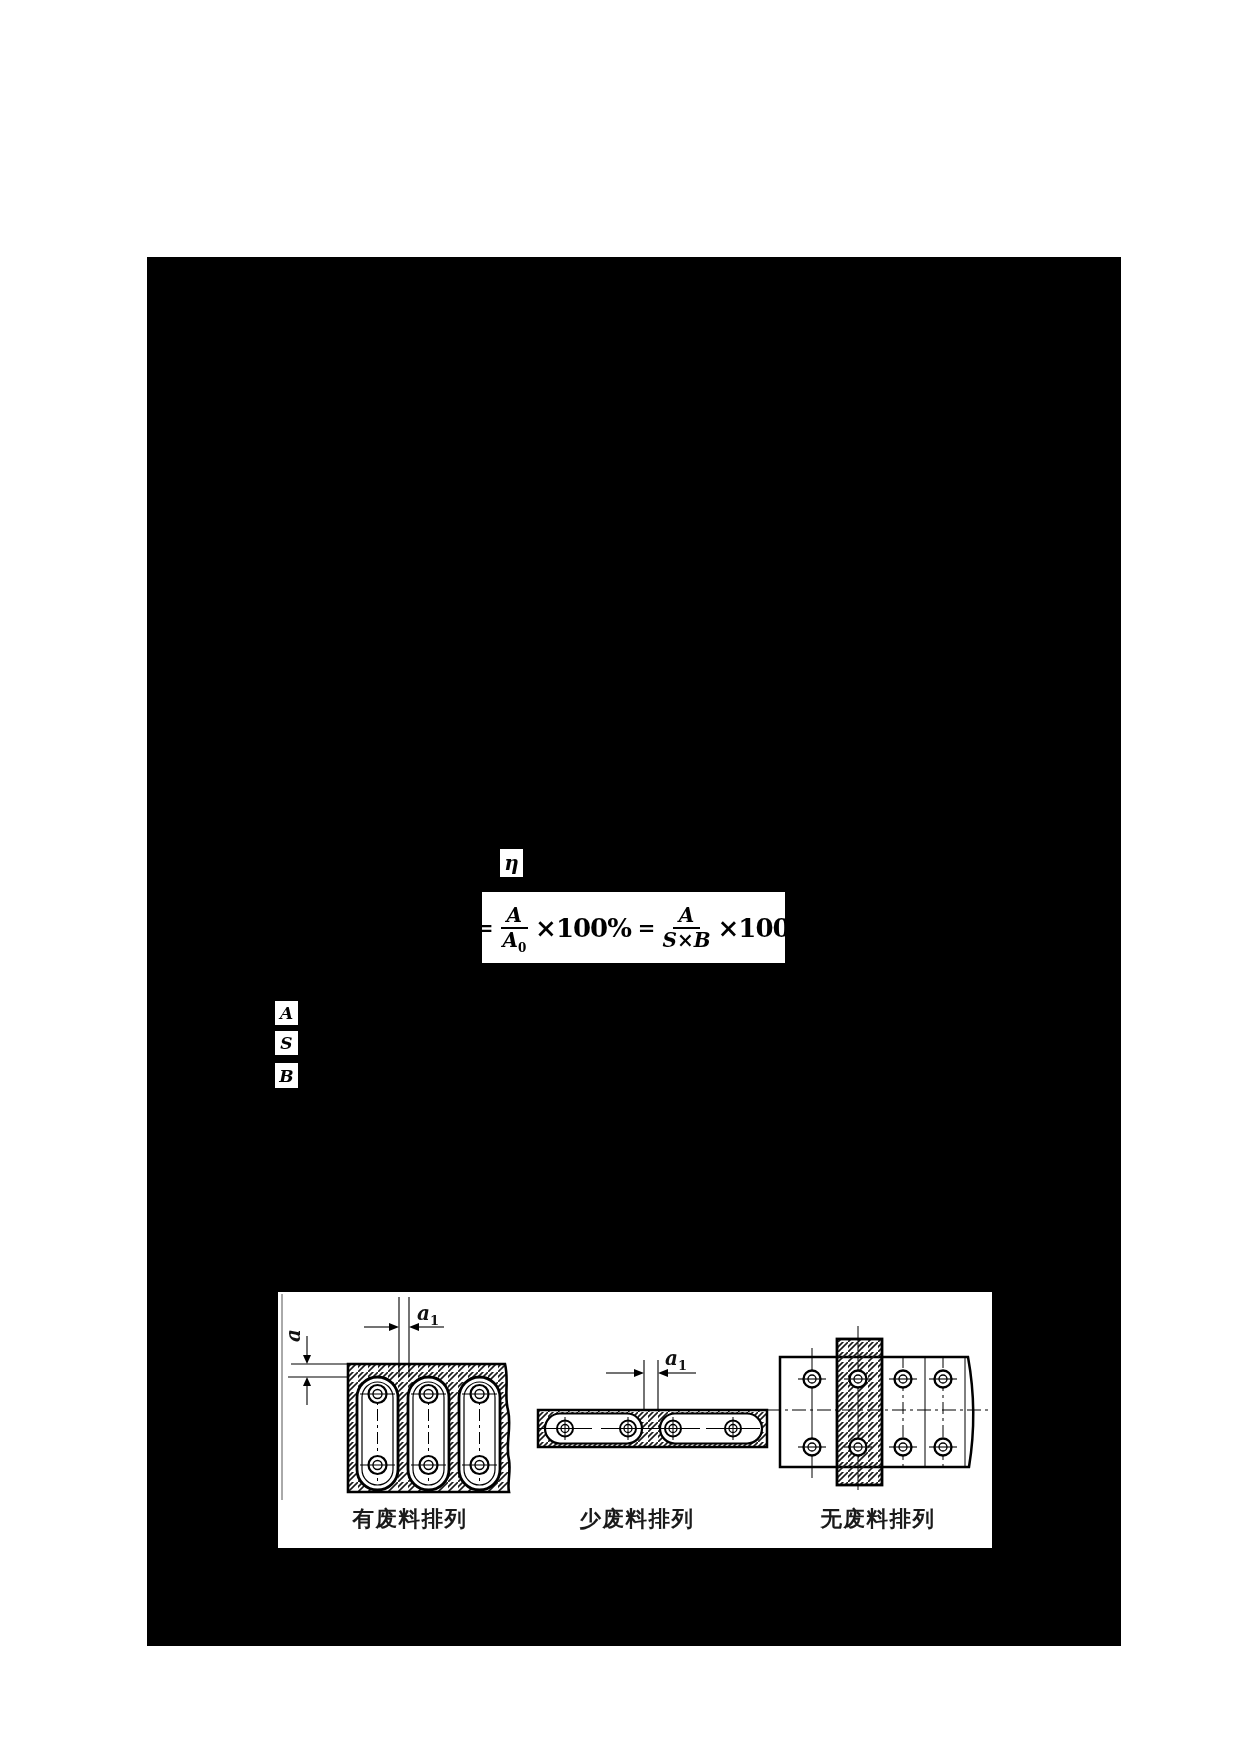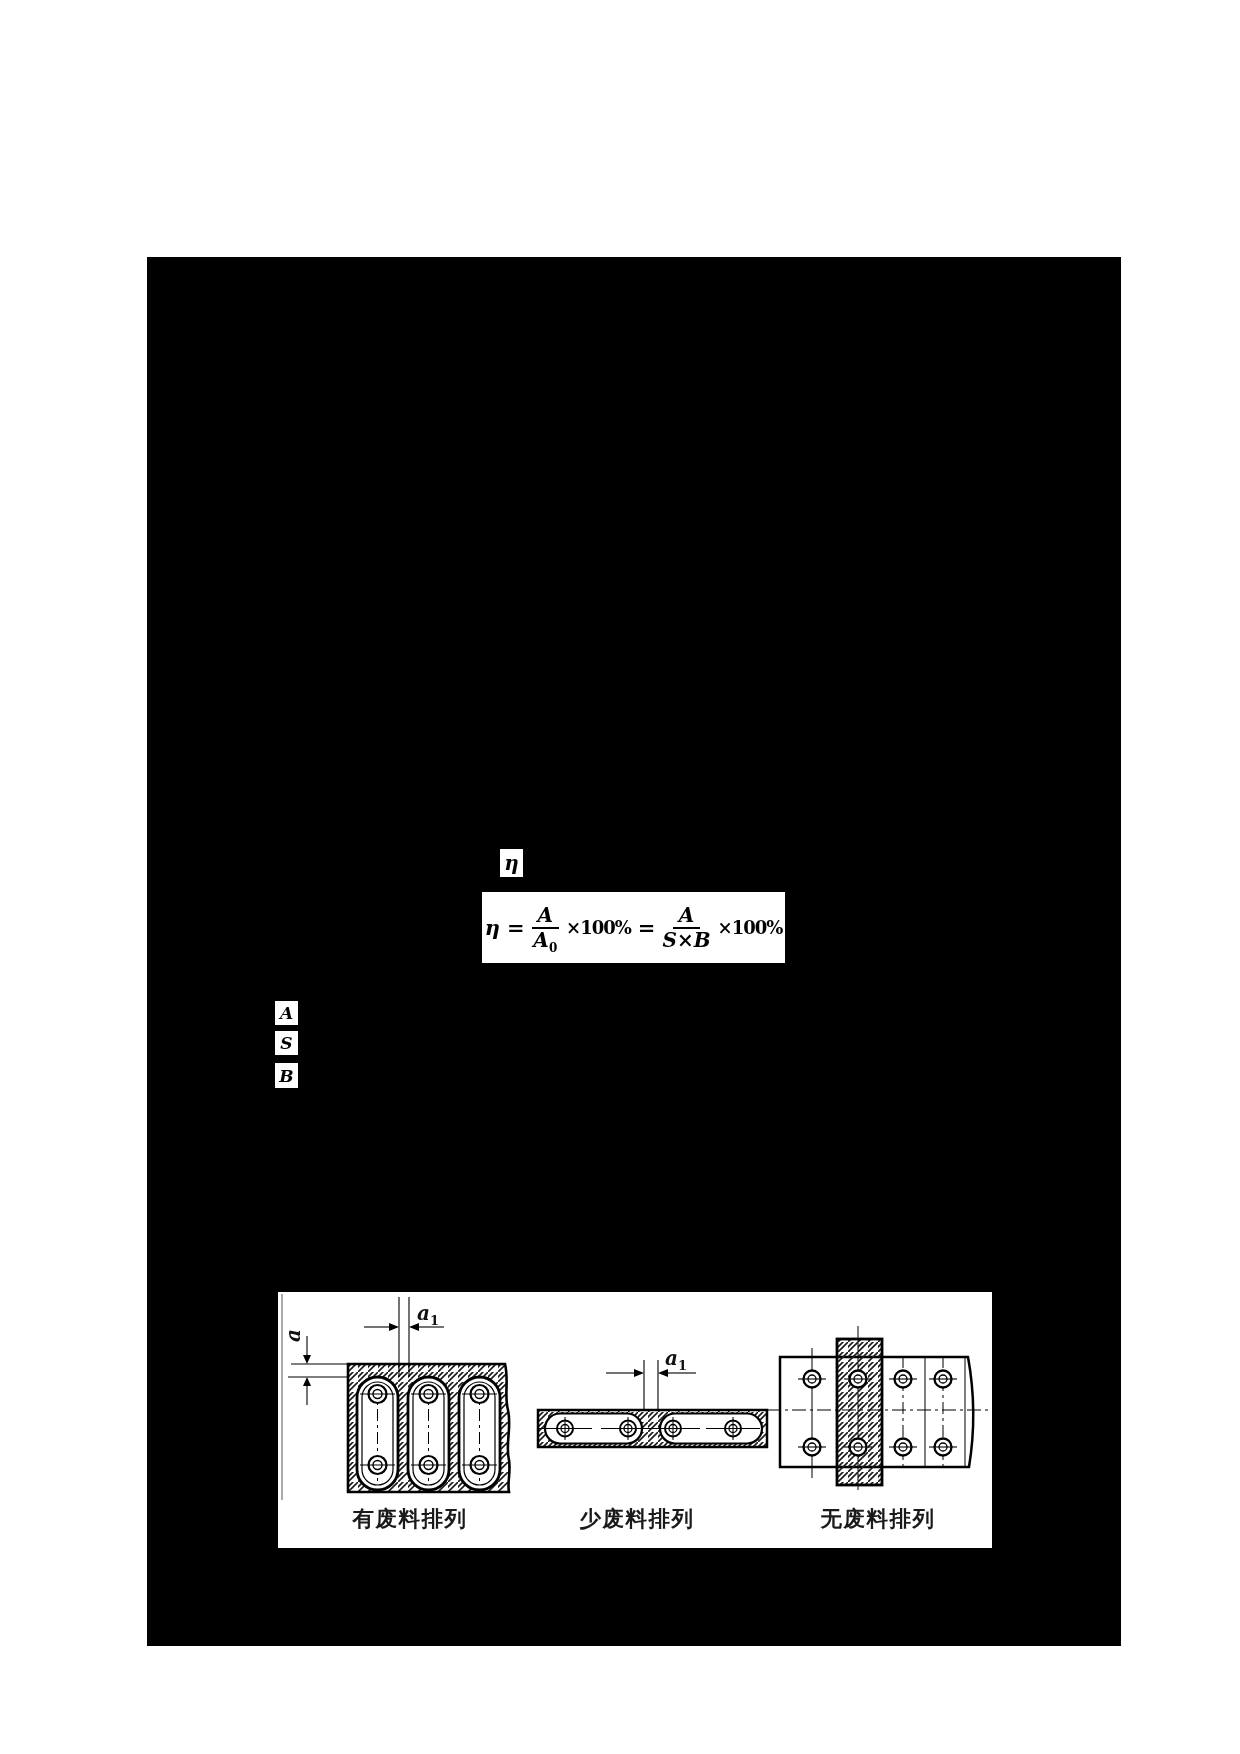--- a/index.html
+++ b/index.html
@@ -6,21 +6,21 @@
   .page{position:relative;width:1240px;height:1754px;background:#fff;overflow:hidden;
         font-family:"DejaVu Serif", serif;}
   .panel{position:absolute;left:147px;top:257px;width:974px;height:1389px;background:#000;}
   .wbox{position:absolute;background:#fff;display:flex;align-items:center;justify-content:center;}
   .eta-box{left:500px;top:849px;width:23px;height:28px;
            font:italic bold 20px "DejaVu Serif", serif;color:#000;}
   .formula-box{left:482px;top:892px;width:303px;height:71px;gap:7px;
                font-family:"DejaVu Serif", serif;font-weight:bold;color:#000;}
   .formula-box .it{font-style:italic;}
   .formula-box .sym{font-size:21px;}
-  .x100{font-size:18px;letter-spacing:-1px;}
+  .x100{font-size:26px;letter-spacing:-1px;}
   .frac{display:inline-flex;flex-direction:column;align-items:center;line-height:1.05;font-size:20px;}
   .frac .num{padding:0 6px 1px;border-bottom:2px solid #000;}
   .frac .den{padding-top:1px;text-align:center;}
   .frac sub{font-size:12px;line-height:0;}
   .varbox{width:23px;height:24px;font:italic bold 17px "DejaVu Serif", serif;color:#000;}
   .varbox-a{left:275px;top:1001px;}
   .varbox-s{left:275px;top:1031px;}
   .varbox-b{left:275px;top:1063px;height:25px;}
   .figure-box{left:278px;top:1292px;width:714px;height:256px;display:block;}
   .figure-box svg{display:block;}

